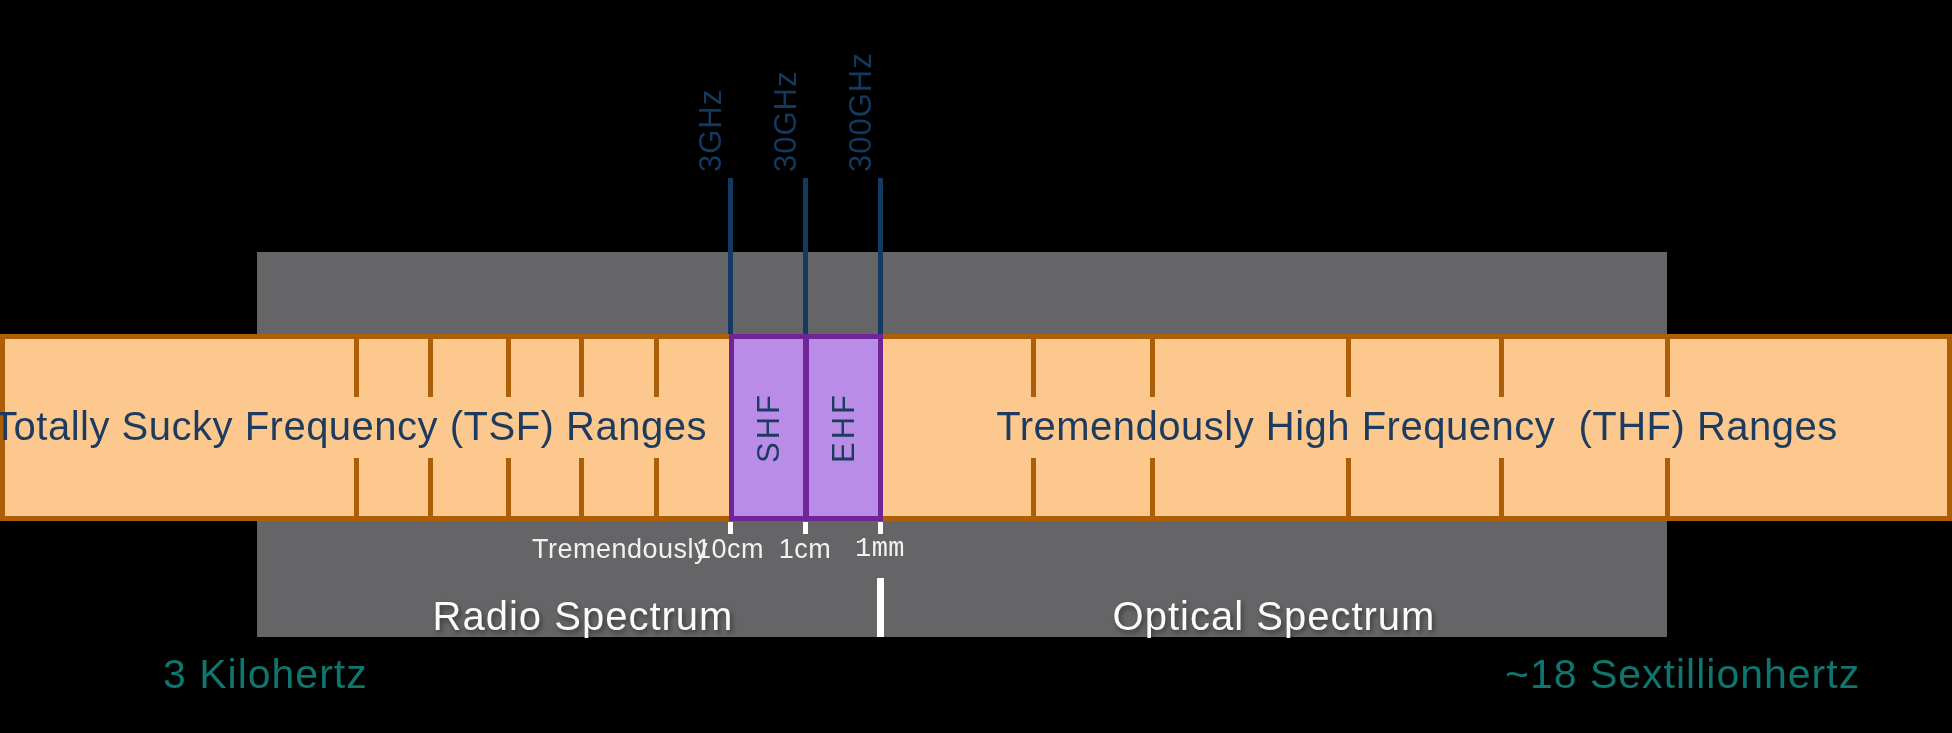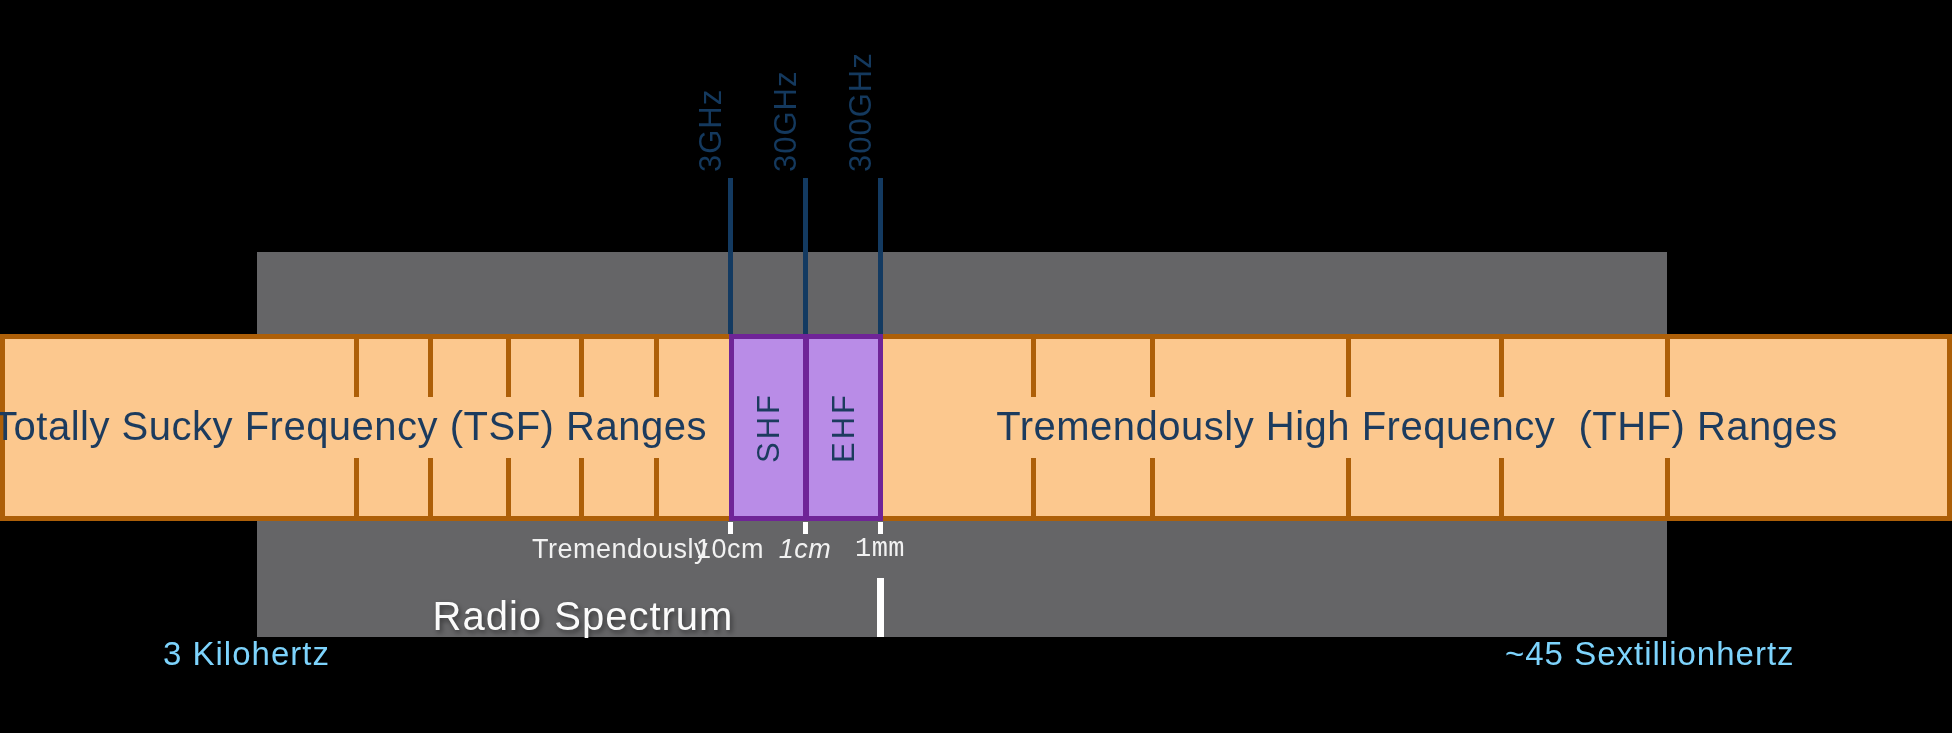--- a/index.html
+++ b/index.html
@@ -49,21 +49,21 @@
   .wl-label{top:534px;color:#f1f1f1;font-size:27px;font-weight:300;transform:translateX(-50%);z-index:4;letter-spacing:.5px;}
 
   
   .spectrum-label{
     top:594px;font-size:40px;font-weight:300;color:#fbfbfb;letter-spacing:1px;
     text-shadow:2px 3px 5px rgba(0,0,0,.45);transform:translateX(-50%);z-index:4;white-space:pre;
   }
   .spectrum-divider{left:877px;top:578px;width:7px;height:59px;background:#ffffff;z-index:4;}
 
   
-  .endpoint{top:635px;font-size:33px;font-weight:300;color:#7dd3fc;letter-spacing:1px;z-index:2;white-space:pre;}
+  .endpoint{top:651px;font-size:41px;font-weight:300;color:#0f766e;letter-spacing:1px;z-index:2;white-space:pre;}
   .endpoint-left{left:163px;}
   .endpoint-right{left:1505px;}
 </style>
 </head>
 <body>
 
 <div class="stage">
 
   <div class="abs gray-band"></div>
 
@@ -84,23 +84,24 @@
     <div class="purple-cell">
       <span class="vtext">EHF</span>
     </div>
   </div>
 
   <div class="abs wl-label" style="left:620px;">Tremendously</div>
   <div id="wavelengths-layer"></div>
 
   <div class="abs spectrum-label" style="left:583px;">Radio Spectrum</div>
   <div class="abs spectrum-divider"></div>
+  <div class="abs spectrum-label" style="left:1274px;">Optical Spectrum</div>
 
   <div class="abs endpoint endpoint-left">3 Kilohertz</div>
-  <div class="abs endpoint endpoint-right">~45 Sextillionhertz</div>
+  <div class="abs endpoint endpoint-right">~18 Sextillionhertz</div>
 
 <div class="abs marker-line" style="left: 728px;"></div>
     <div class="abs marker-label" style="left: 690px;">3GHz</div>
     <div class="abs marker-line" style="left: 803px;"></div>
     <div class="abs marker-label" style="left: 765px;">30GHz</div>
     <div class="abs marker-line" style="left: 878px;"></div>
     <div class="abs marker-label" style="left: 840px;">300GHz</div>
     <div class="abs band-tick" style="left: 354px; top: 339px;"></div>
     <div class="abs band-tick" style="left: 354px; top: 458px;"></div>
     <div class="abs band-tick" style="left: 428px; top: 339px;"></div>
@@ -117,16 +118,16 @@
     <div class="abs band-tick" style="left: 1150px; top: 458px;"></div>
     <div class="abs band-tick" style="left: 1346px; top: 339px;"></div>
     <div class="abs band-tick" style="left: 1346px; top: 458px;"></div>
     <div class="abs band-tick" style="left: 1499px; top: 339px;"></div>
     <div class="abs band-tick" style="left: 1499px; top: 458px;"></div>
     <div class="abs band-tick" style="left: 1665px; top: 339px;"></div>
     <div class="abs band-tick" style="left: 1665px; top: 458px;"></div>
     <div class="abs wl-tick" style="left: 728px;"></div>
     <div class="abs wl-label" style="left: 730px;">10cm</div>
     <div class="abs wl-tick" style="left: 803px;"></div>
-    <div class="abs wl-label" style="left: 805px; font-style: italic;">1cm</div>
+    <div class="abs wl-label" style="left: 805px;">1cm</div>
     <div class="abs wl-tick" style="left: 878px;"></div>
     <div class="abs wl-label" style="left: 880px; font-family: Liberation Mono, monospace;">1mm</div>
   </div>
 
 </body></html>

